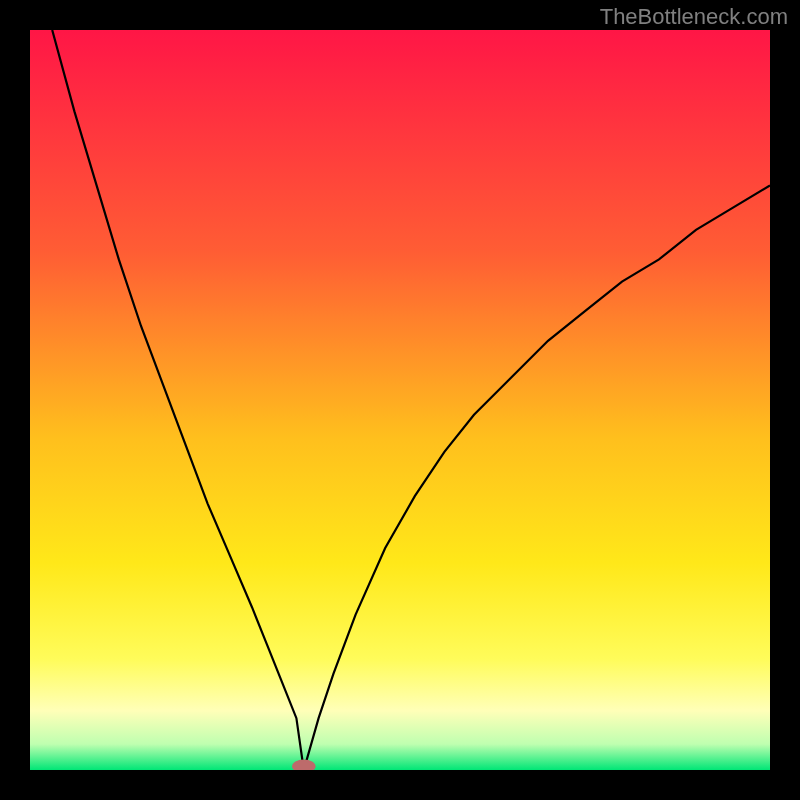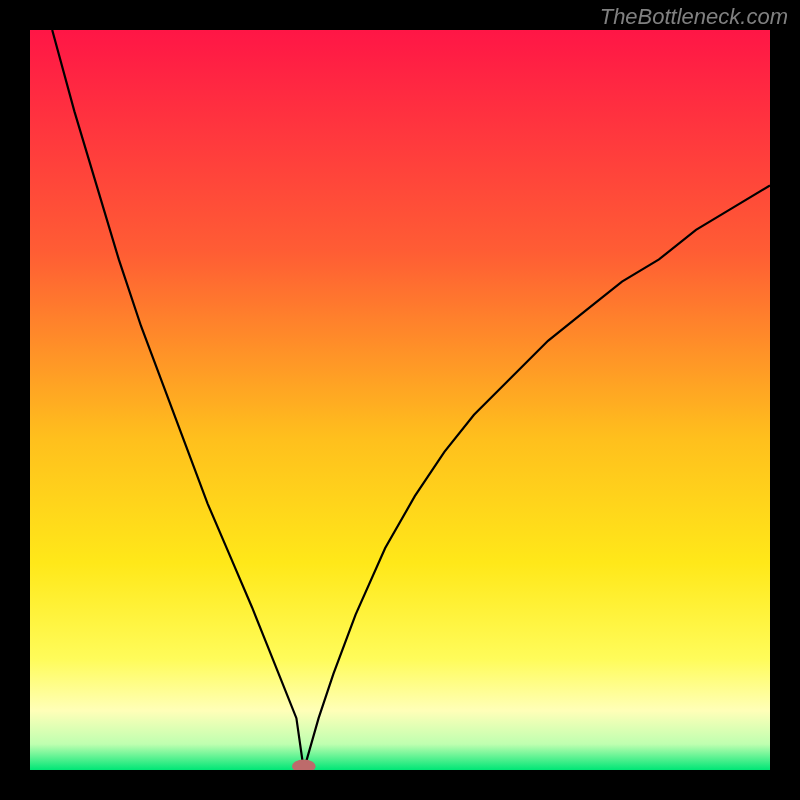--- a/index.html
+++ b/index.html
@@ -9,21 +9,20 @@
     height: 800px;
     background: #000;
     font-family: Arial, Helvetica, sans-serif;
     overflow: hidden;
   }
   .frame {
     position: relative;
     width: 800px;
     height: 800px;
     background: #000;
-    font-style: italic;
   }
   .watermark {
     position: absolute;
     top: 4px;
     right: 12px;
     color: #808080;
     font-size: 22px;
     font-weight: 500;
     letter-spacing: 0;
     z-index: 10;

